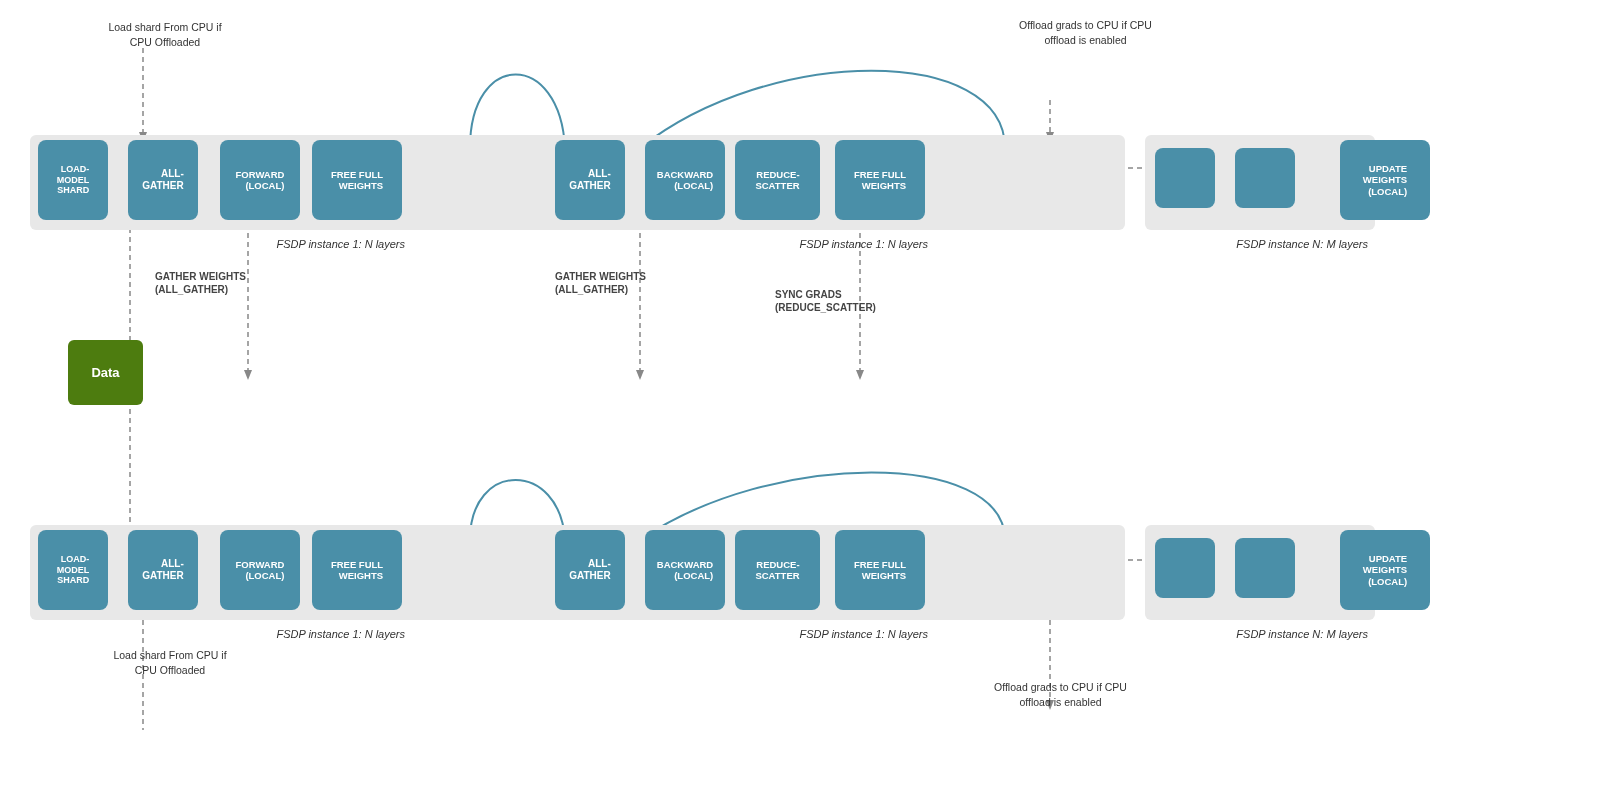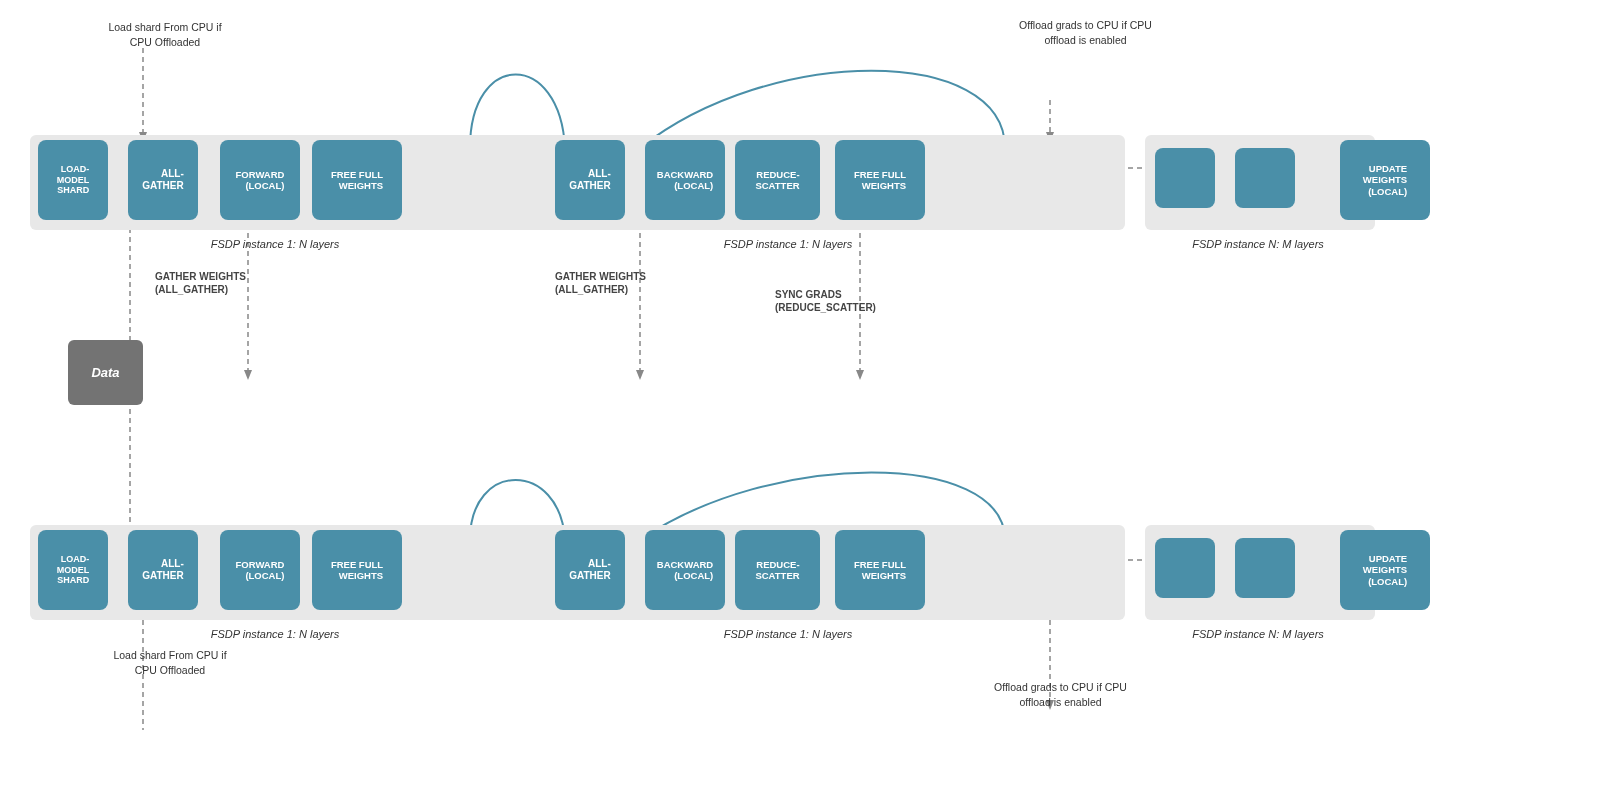--- a/index.html
+++ b/index.html
@@ -35,31 +35,30 @@
       display: flex;
       align-items: center;
       justify-content: center;
       text-align: right;
       font-size: 10px;
       font-weight: bold;
       line-height: 1.2;
     }
 
     .node-dark {
-      background: #737373;
+      background: #4d7c0f;
       color: #fff;
-      font-style: italic;
     }
 
     .node-label {
       position: absolute;
       font-size: 11px;
       color: #333;
       font-style: italic;
-      text-align: center;
+      text-align: right;
     }
 
     .annotation {
       position: absolute;
       font-size: 10.5px;
       color: #333;
       text-align: center;
       line-height: 1.4;
       margin-left: 35px;
     }

